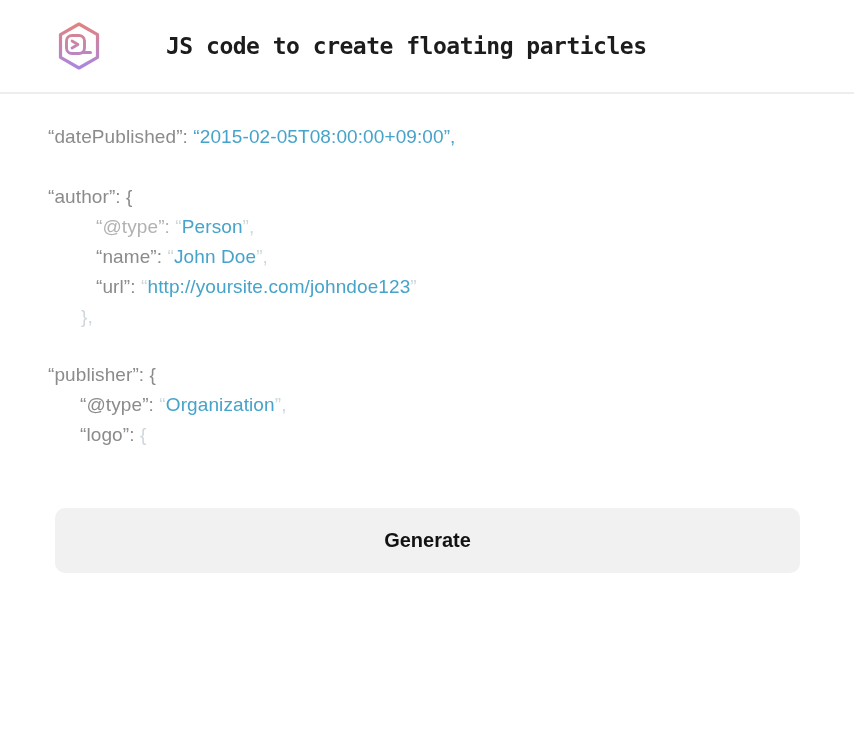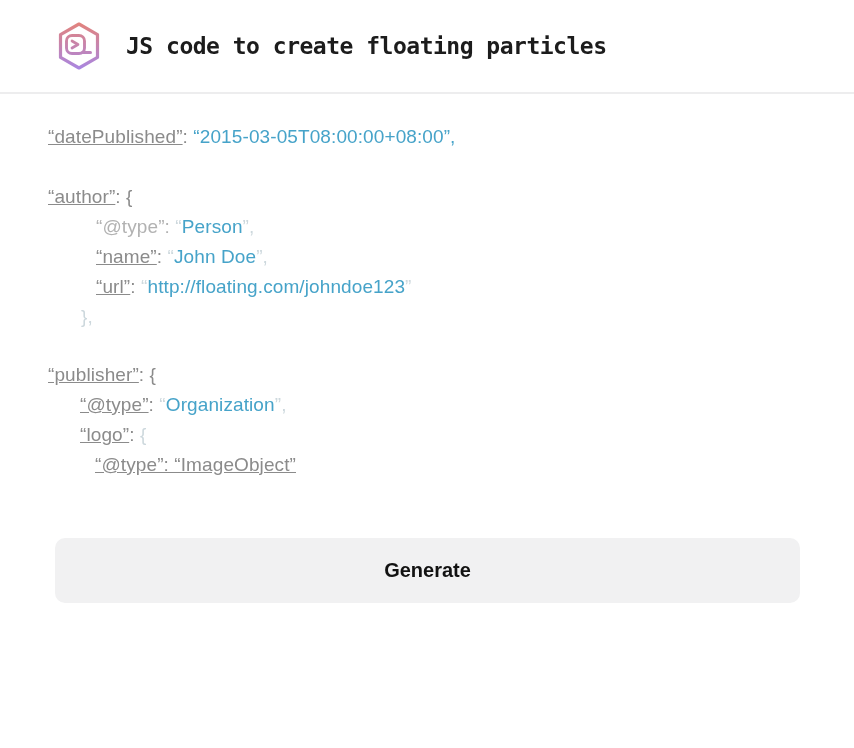--- a/index.html
+++ b/index.html
@@ -9,20 +9,21 @@
     font-family: "Liberation Sans", sans-serif;
     overflow: hidden;
   }
   
   .header {
     display: flex; align-items: center;
     height: 94px;
     padding: 0 37px 0 55px;
     border-bottom: 2px solid #ededee;
     background: #fff;
+    gap: 40px;
   }
   .logo { width: 48px; height: 50px; flex: 0 0 auto; }
   .app-title {
     font-family: "DejaVu Sans Mono", monospace;
     font-size: 23px; font-weight: 700;
     color: #1c1c1c;
     margin-left: 23px;
     letter-spacing: -0.5px;
     white-space: nowrap;
   }
@@ -43,21 +44,21 @@
     color: #8a8a8a;
     margin-top: 37px;
     letter-spacing: 0.5px;
   }
   .code-block {
     margin-top: 28px;
     font-size: 19px;
     letter-spacing: 0.1px;
   }
   .code-line { line-height: 30px; white-space: pre; }
-  .seg-key      { color: var(--code-key, #8b8b8b); text-decoration: underline; }
+  .seg-key      { color: var(--code-key, #8b8b8b); }
   .seg-punct    { color: var(--code-key, #8b8b8b); }
   .seg-lightkey { color: var(--code-key-light, #b2b2b2); }
   .seg-value    { color: var(--code-value, #46a3c9); }
   .seg-faded    { color: var(--code-faded, #cdd8dd); }
   
   .generate-button {
     display: block;
     width: 745px;
     margin: 58px 0 0 7px;
     height: 65px;
@@ -84,25 +85,24 @@
     <path d="M24 3 L42.5 13.6 L42.5 36.4 L24 47 L5.5 36.4 L5.5 13.6 Z" stroke="url(#logoGrad)" stroke-width="3.2" stroke-linejoin="round" fill="none"></path>
     <rect x="11.5" y="14.5" width="18" height="18" rx="5.5" stroke="url(#logoGrad)" stroke-width="2.9" fill="none"></rect>
     <path d="M17 20 L23 23.5 L17 27" stroke="url(#logoGrad)" stroke-width="2.7" stroke-linecap="round" stroke-linejoin="round" fill="none"></path>
     <path d="M27.5 31.5 L35.5 31.5" stroke="url(#logoGrad)" stroke-width="3" stroke-linecap="round" fill="none"></path>
   </svg>
   <div class="app-title">JS code to create floating particles</div>
 </div>
 
 <div class="content">
   <div class="code-block">
-      <div class="code-line" style="padding-left: 0px;"><span class="seg-key">“datePublished”</span><span class="seg-punct">: </span><span class="seg-value">“2015-03-05T08:00:00+08:00”,</span></div>
+      <div class="code-line" style="padding-left: 0px;"><span class="seg-key">“datePublished”</span><span class="seg-punct">: </span><span class="seg-value">“2015-02-05T08:00:00+09:00”,</span></div>
       <div class="code-line" style="padding-left: 0px; margin-top: 30px;"><span class="seg-key">“author”</span><span class="seg-punct">: {</span></div>
       <div class="code-line" style="padding-left: 48px;"><span class="seg-lightkey">“@type”</span><span class="seg-lightkey">: </span><span class="seg-faded">“</span><span class="seg-value">Person</span><span class="seg-faded">”,</span></div>
       <div class="code-line" style="padding-left: 48px;"><span class="seg-key">“name”</span><span class="seg-punct">: </span><span class="seg-faded">“</span><span class="seg-value">John Doe</span><span class="seg-faded">”,</span></div>
-      <div class="code-line" style="padding-left: 48px;"><span class="seg-key">“url”</span><span class="seg-punct">: </span><span class="seg-faded">“</span><span class="seg-value">http://floating.com/johndoe123</span><span class="seg-faded">”</span></div>
+      <div class="code-line" style="padding-left: 48px;"><span class="seg-key">“url”</span><span class="seg-punct">: </span><span class="seg-faded">“</span><span class="seg-value">http://yoursite.com/johndoe123</span><span class="seg-faded">”</span></div>
       <div class="code-line" style="padding-left: 33px;"><span class="seg-faded">},</span></div>
       <div class="code-line" style="padding-left: 0px; margin-top: 28px;"><span class="seg-key">“publisher”</span><span class="seg-punct">: {</span></div>
       <div class="code-line" style="padding-left: 32px;"><span class="seg-key">“@type”</span><span class="seg-punct">: </span><span class="seg-faded">“</span><span class="seg-value">Organization</span><span class="seg-faded">”,</span></div>
       <div class="code-line" style="padding-left: 32px;"><span class="seg-key">“logo”</span><span class="seg-punct">: </span><span class="seg-faded">{</span></div>
-      <div class="code-line" style="padding-left: 47px;"><span class="seg-key">“@type”: “ImageObject”</span></div>
     </div>
   <button class="generate-button">Generate</button>
 </div>
 
 </body></html>

